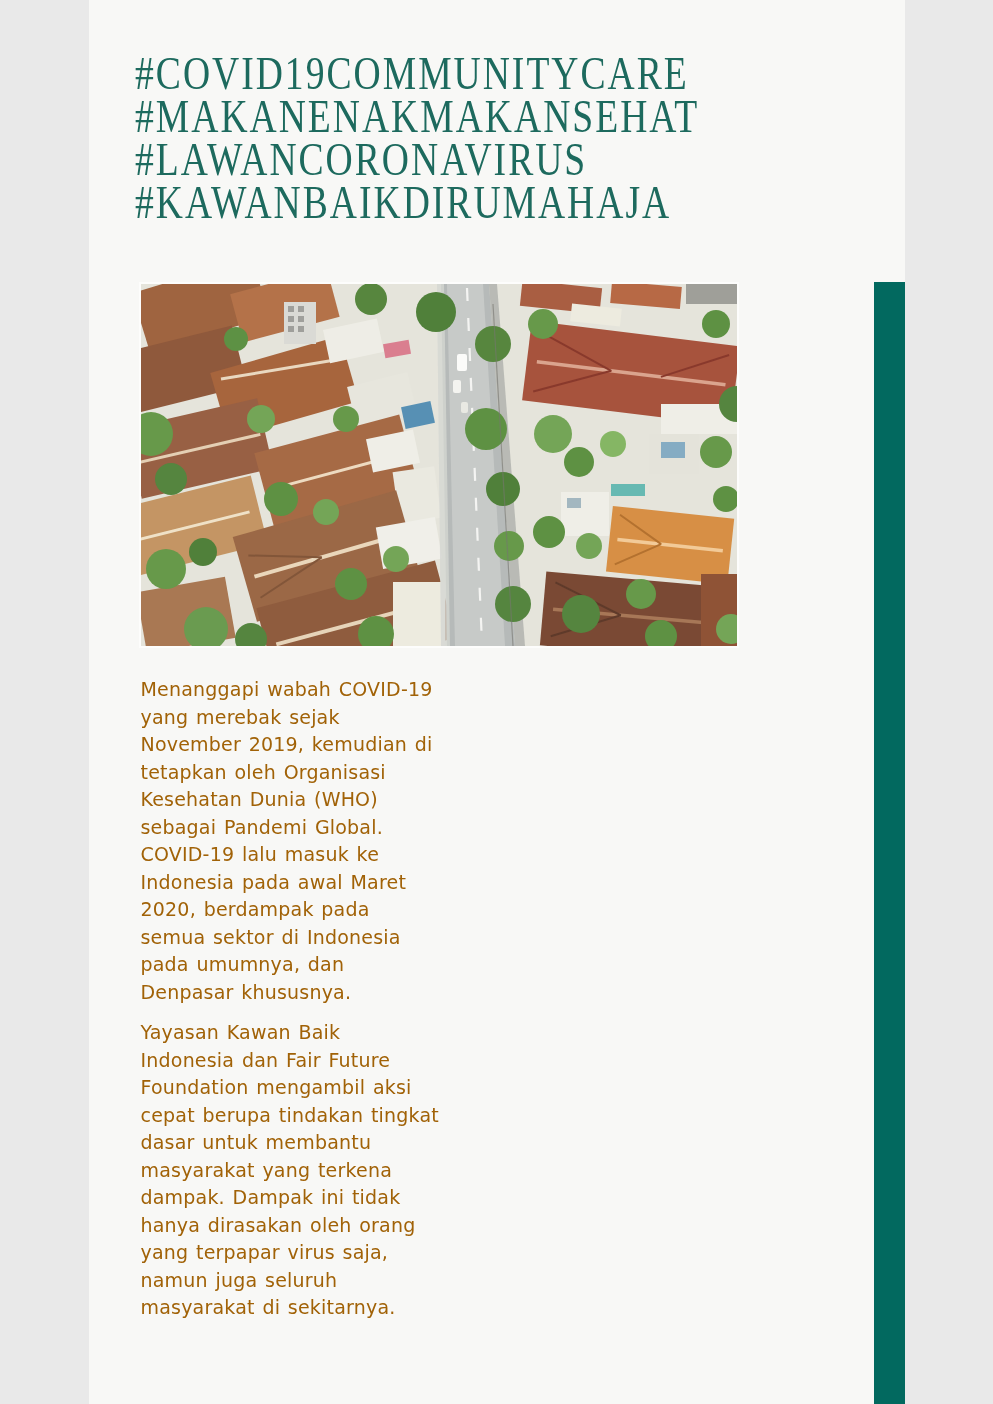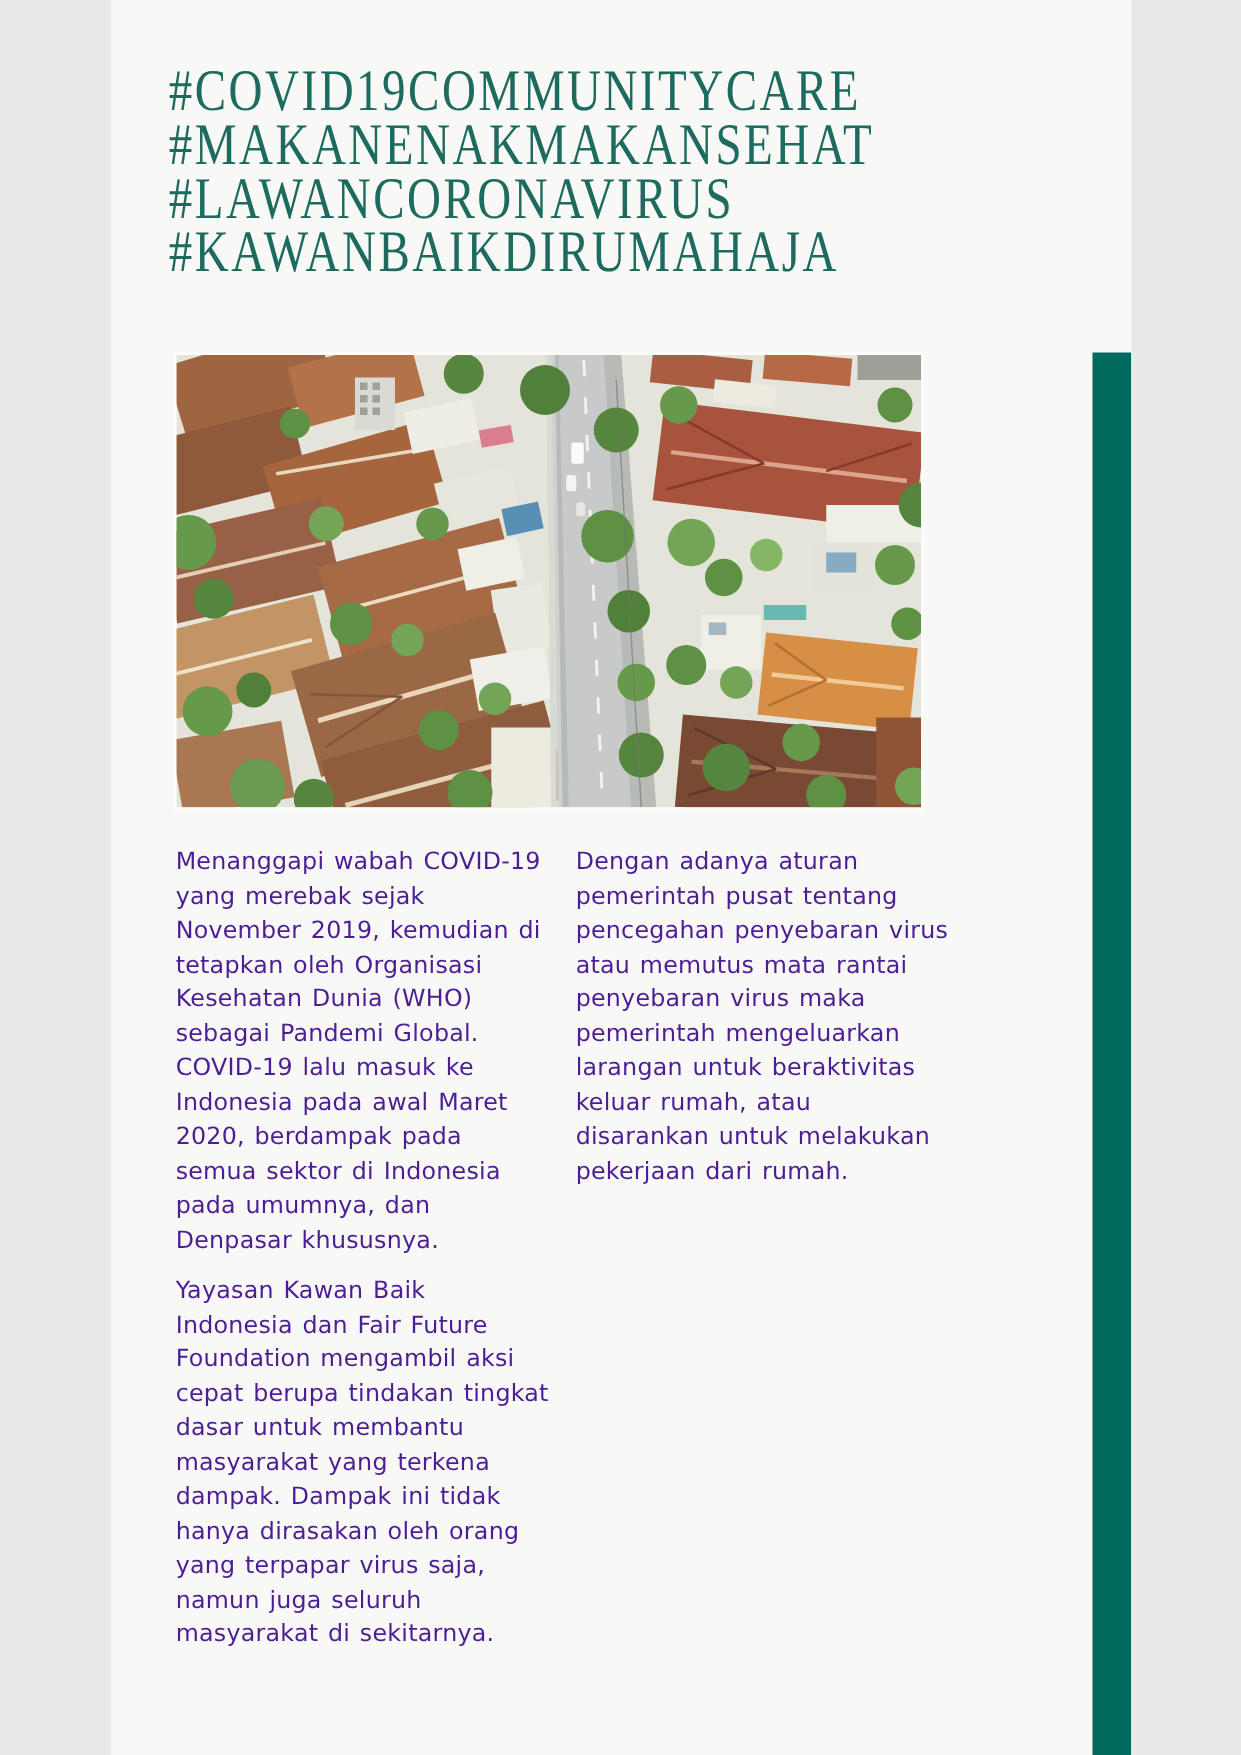--- a/index.html
+++ b/index.html
@@ -50,21 +50,21 @@
   .photo-figure svg { display: block; }
   
   .columns {
     position: absolute;
     left: 52px;
     top: 676px;
     width: 622px;
     display: grid;
     grid-template-columns: 301px 302px;
     column-gap: 19px;
-    color: #4c1d95;
+    color: #a16207;
     font-size: 19px;
     line-height: 27.5px;
     letter-spacing: 0.2px;
     word-spacing: 1.5px;
   }
   .columns p { margin: 0 0 13px 0; }
 </style>
 </head>
 <body>
 
@@ -230,17 +230,16 @@
       <rect x="0" y="0" width="596" height="362" fill="#ffffff" opacity="0.05"></rect>
     </svg>
   </figure>
 
   <div class="columns">
     <div>
       <p>Menanggapi wabah COVID-19 yang merebak sejak November 2019, kemudian di tetapkan oleh Organisasi Kesehatan Dunia (WHO) sebagai Pandemi Global. COVID-19 lalu masuk ke Indonesia pada awal Maret 2020, berdampak pada semua sektor di Indonesia pada umumnya, dan Denpasar khususnya.</p>
       <p>Yayasan Kawan Baik Indonesia dan Fair Future Foundation mengambil aksi cepat berupa tindakan tingkat dasar untuk membantu masyarakat yang terkena dampak. Dampak ini tidak hanya dirasakan oleh orang yang terpapar virus saja, namun juga seluruh masyarakat di sekitarnya.</p>
     </div>
     <div>
-      <p>Dengan adanya aturan pemerintah pusat tentang pencegahan penyebaran virus atau memutus mata rantai penyebaran virus maka pemerintah mengeluarkan larangan untuk beraktivitas keluar rumah, atau disarankan untuk melakukan pekerjaan dari rumah.</p>
     </div>
   </div>
 
 </div>
 
 </body></html>

